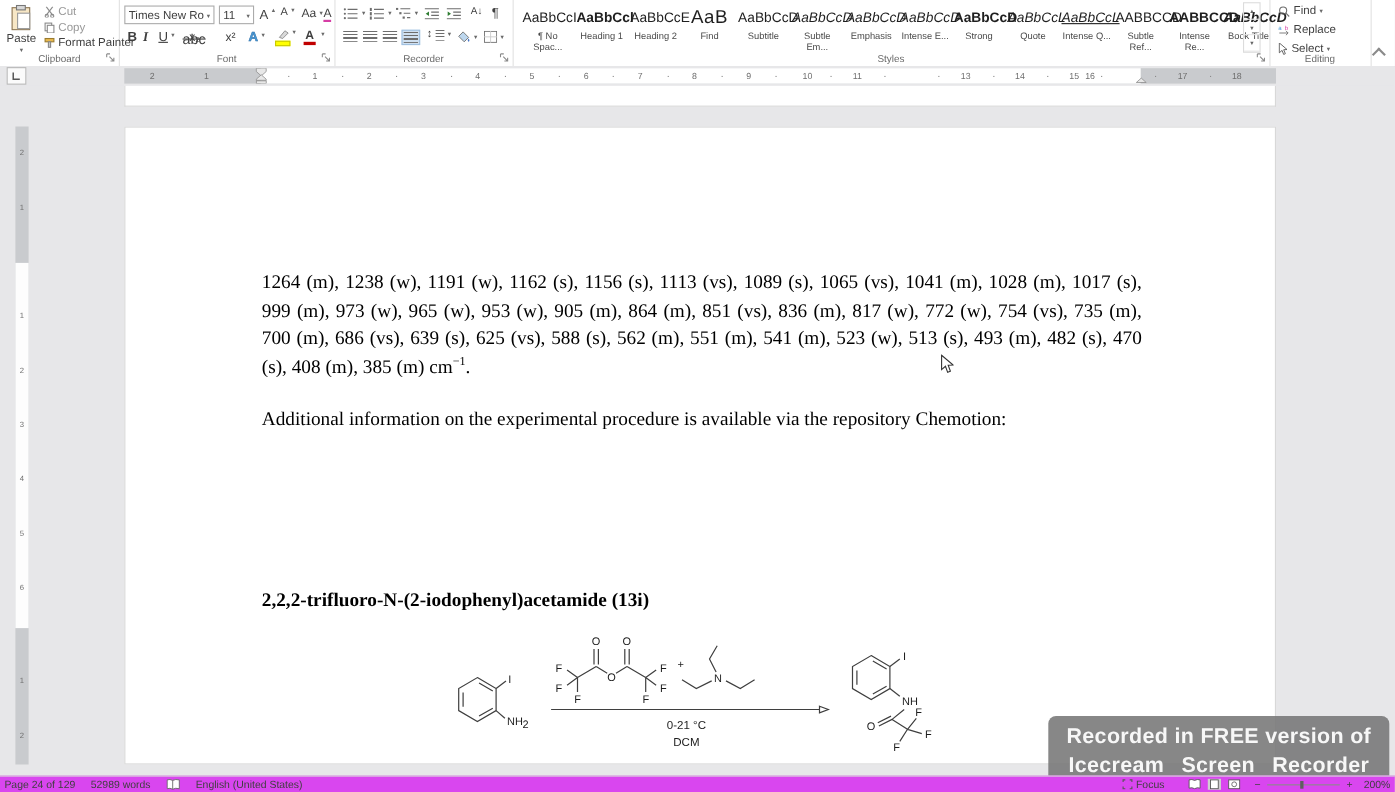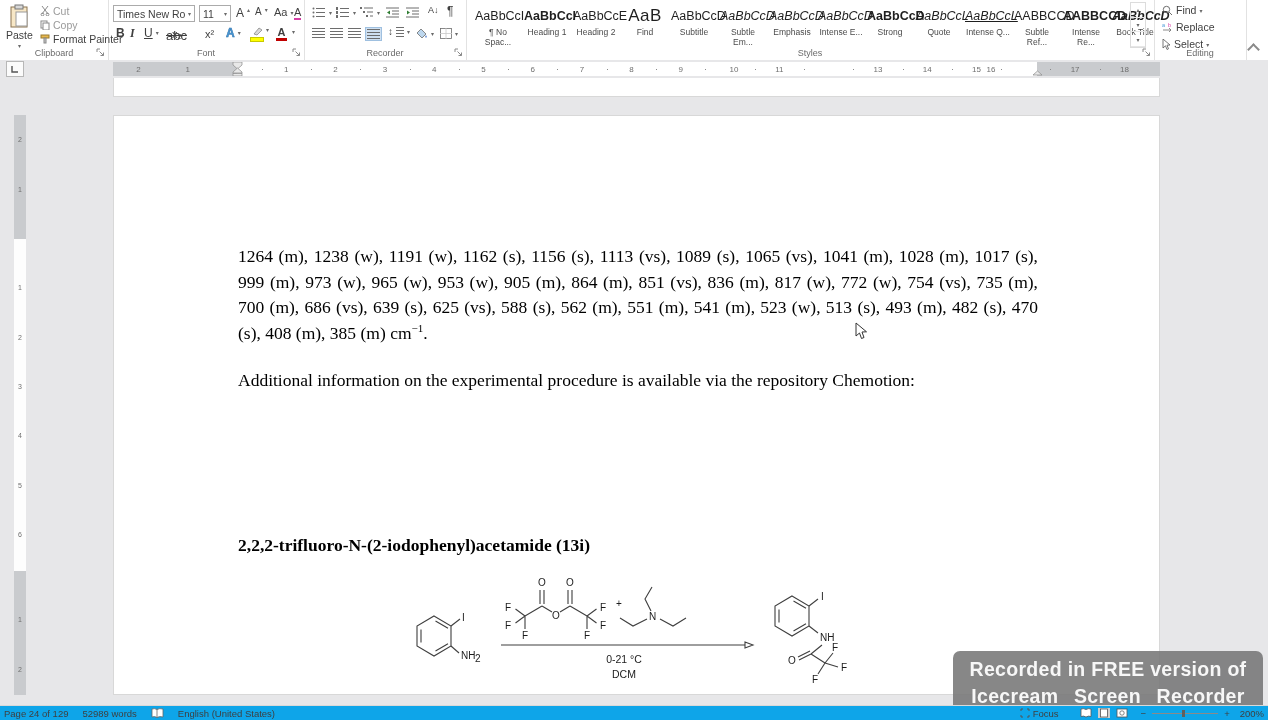--- a/index.html
+++ b/index.html
@@ -59,21 +59,21 @@
     border:1px solid #d8d8d8;box-sizing:border-box;}
   .para{position:absolute;left:124px;width:800px;font-family:"Liberation Serif",serif;
     font-size:17.5px;line-height:25.5px;color:#000;text-align:justify;}
   .para sup{font-size:11px;line-height:0;}
   #scheme{position:absolute;left:287px;top:452px;}
   #scheme text{font-family:"Liberation Sans",sans-serif;font-size:10px;fill:#1c1c1c;}
   #scheme .cond{font-size:10.5px;}
   #scheme path,#scheme line{stroke:#3f3f3f;stroke-width:1.1;fill:none;}
 
   
-  .statusbar{position:absolute;left:0;top:705px;width:1268px;height:15px;background:#0ea5e9;
+  .statusbar{position:absolute;left:0;top:705px;width:1268px;height:15px;background:#d946ef;
     border-top:1px solid #d9d9d9;font-size:9.5px;color:#3f3f3f;display:flex;align-items:center;box-sizing:border-box;}
   .statusbar .sitem{margin-left:14px;white-space:nowrap;}
   .statusbar .sitem:first-child{margin-left:4px;}
   .sb-right{position:absolute;right:0;top:0;height:14px;display:flex;align-items:center;}
   .ztrack{width:66px;height:1px;background:#8a8a8a;position:relative;margin:0 6px;}
   .zthumb{position:absolute;left:30px;top:-3px;width:3px;height:7px;background:#5f5f5f;}
   .viewic{width:12px;height:10px;margin:0 3px;}
 
   
   .watermark{position:absolute;left:953px;top:651px;width:310px;height:61px;background:rgba(118,118,118,.88);

